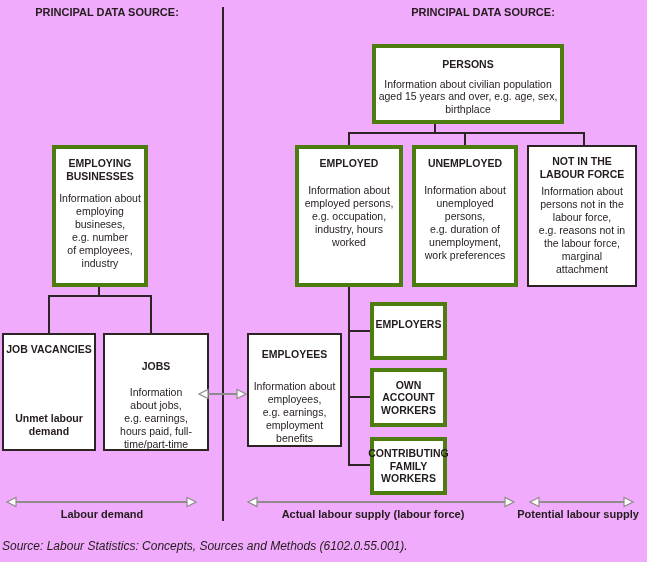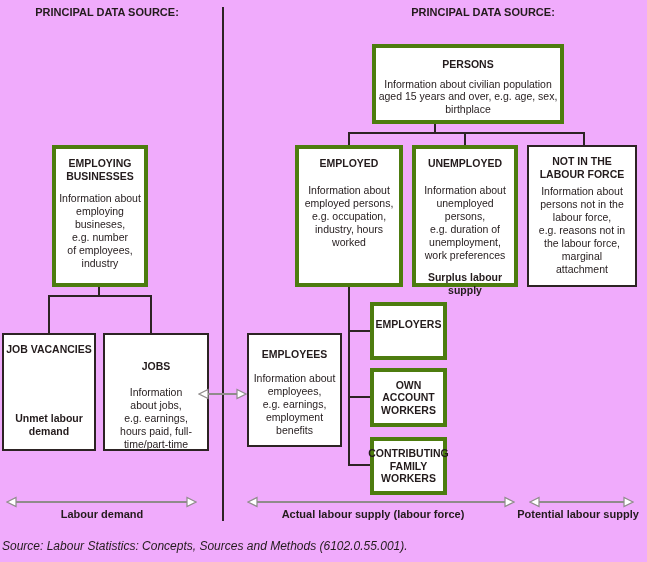--- a/index.html
+++ b/index.html
@@ -102,42 +102,40 @@
   </div>
 
   <div class="box grey" style="left:412px;top:145px;width:106px;height:142px;padding-top:8px;">
     <div class="title">UNEMPLOYED</div>
     <div class="body" style="margin-top:14px;">Information about
 unemployed
 persons,
 e.g. duration of
 unemployment,
 work preferences</div>
-    <div class="footer" style="margin-top:9px;">Surplus labour
-supply</div>
   </div>
 
   <div class="box dark" style="left:527px;top:145px;width:110px;height:142px;padding-top:8px;">
     <div class="title">NOT IN THE
 LABOUR FORCE</div>
     <div class="body" style="margin-top:5px;">Information about
 persons not in the
 labour force,
 e.g. reasons not in
 the labour force,
 marginal
 attachment</div>
   </div>
 
   <div class="line" style="left:348px;top:287px;width:2px;height:179px;"></div>
   <div class="line" style="left:348px;top:330px;width:22px;height:2px;"></div>
   <div class="line" style="left:348px;top:396px;width:22px;height:2px;"></div>
   <div class="line" style="left:348px;top:464px;width:22px;height:2px;"></div>
 
-  <div class="box dark" style="left:247px;top:333px;width:95px;height:114px;padding-top:13px;">
+  <div class="box dark" style="left:247px;top:333px;width:95px;height:114px;padding-top:13px;gap:8px;">
     <div class="title">EMPLOYEES</div>
     <div class="body" style="margin-top:11px;">Information about
 employees,
 e.g. earnings,
 employment
 benefits</div>
   </div>
 
   <div class="box grey" style="left:370px;top:302px;width:77px;height:58px;justify-content:center;padding-bottom:14px;">
     <div class="title">EMPLOYERS</div>

